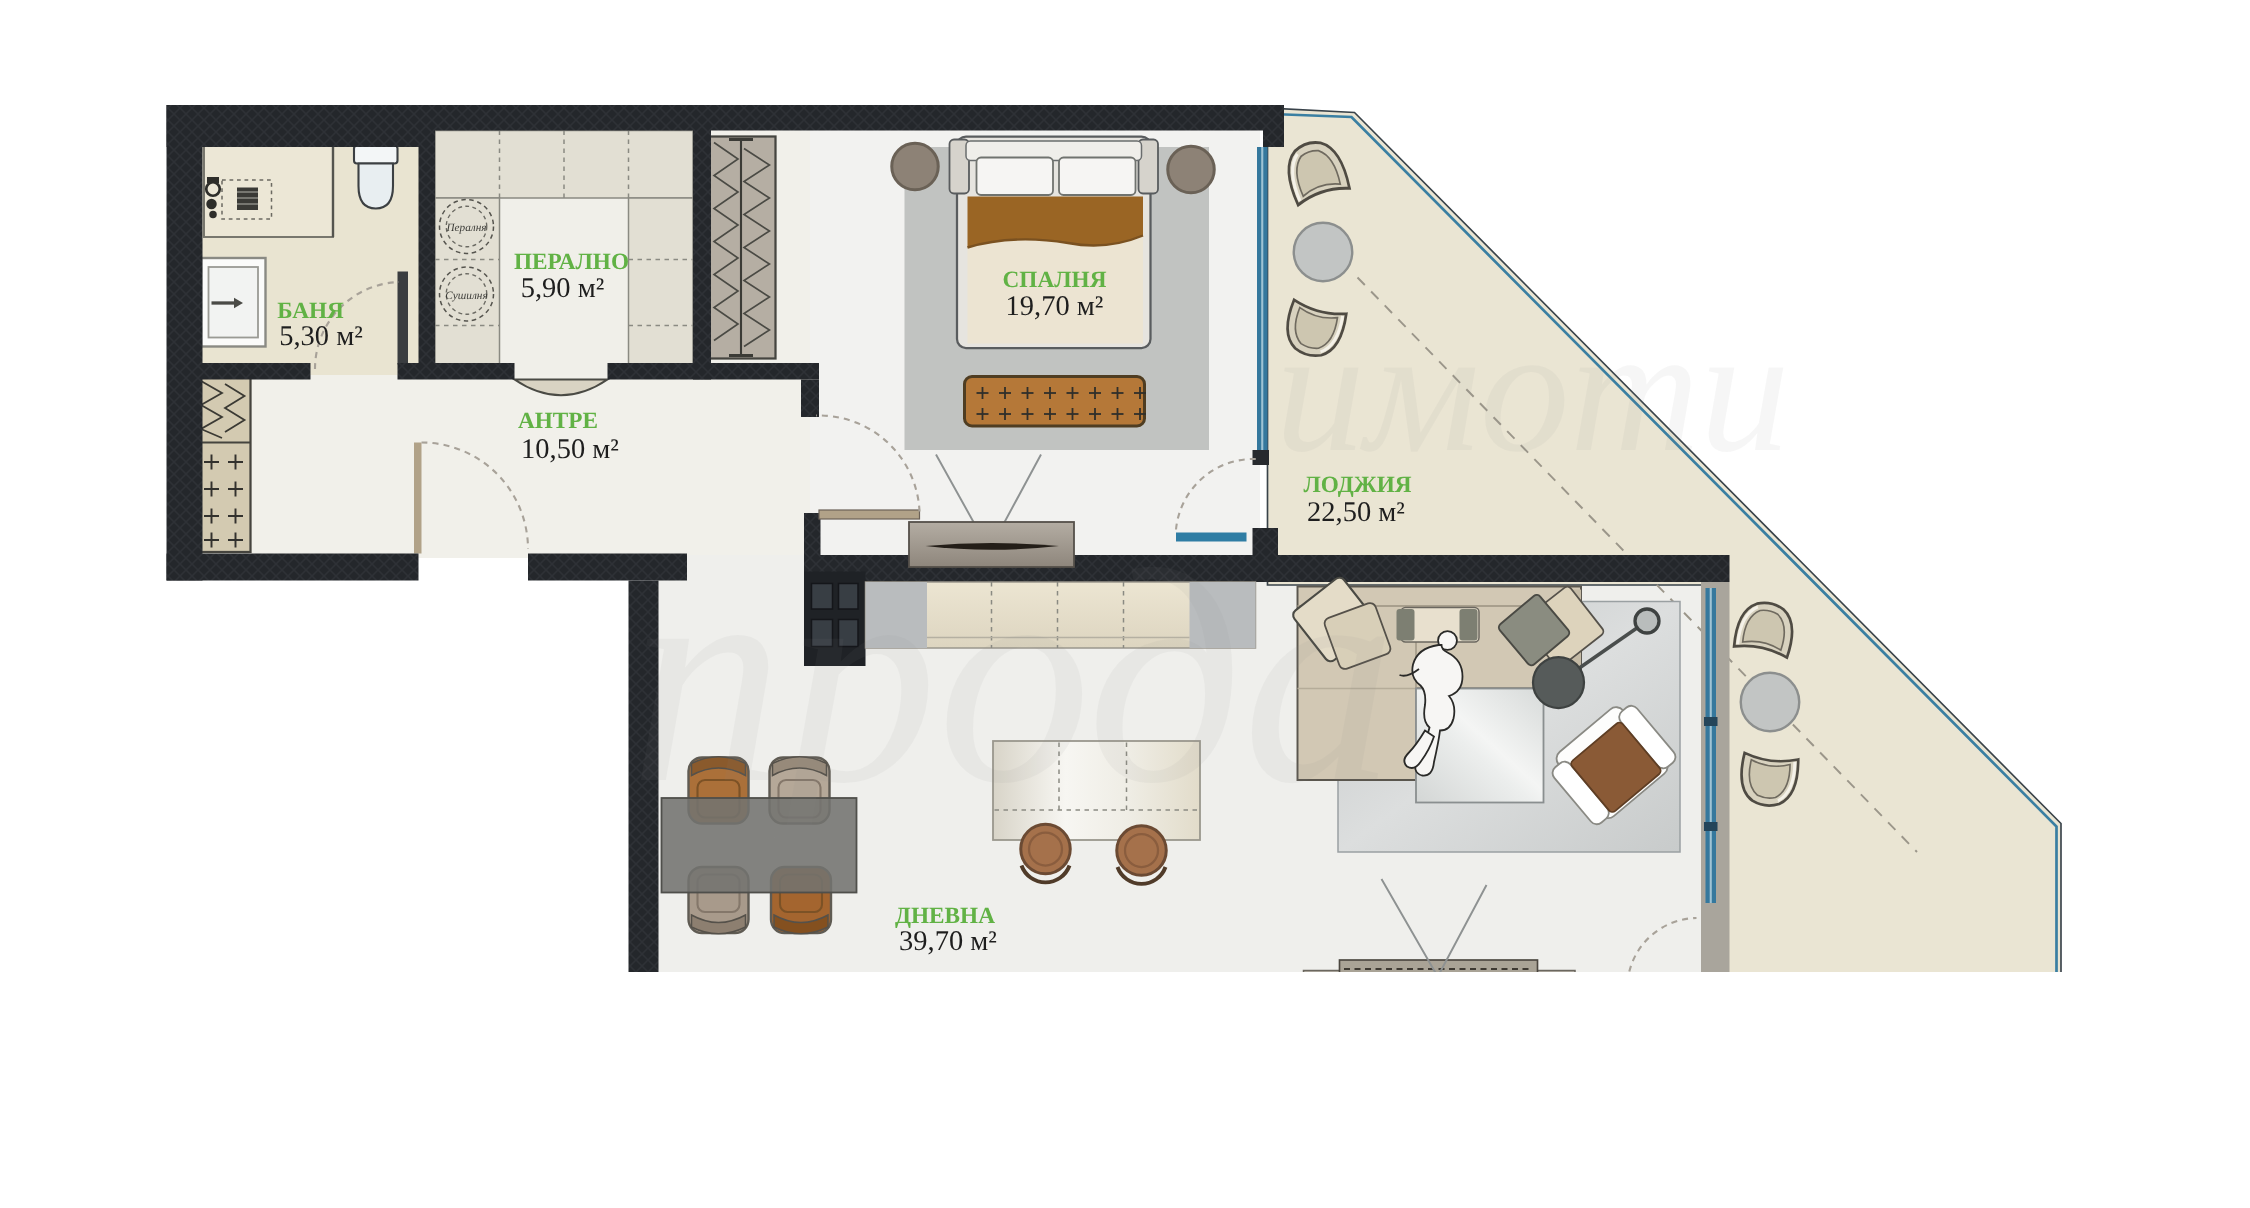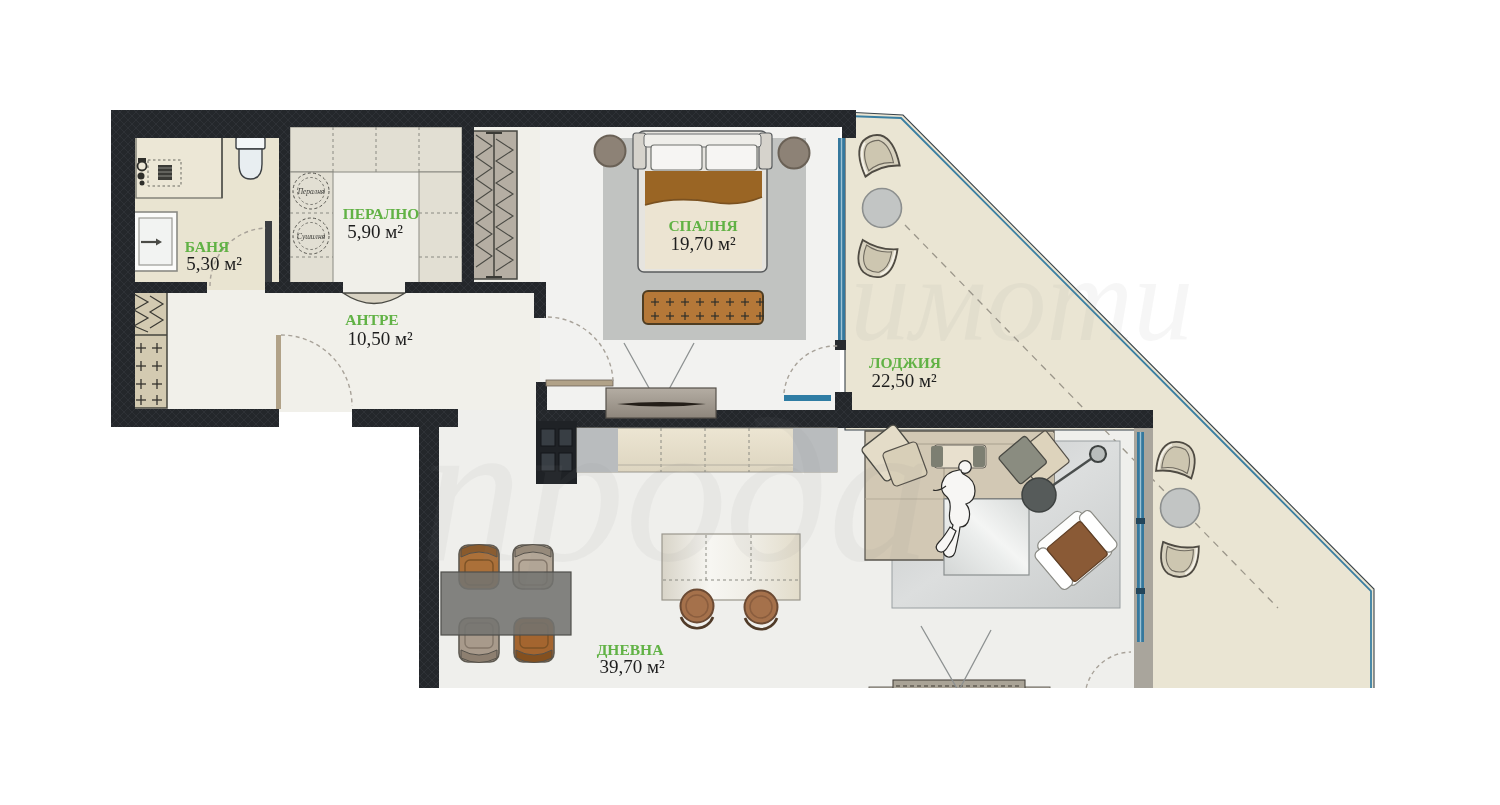--- a/index.html
+++ b/index.html
@@ -1,16 +1,16 @@
 <!DOCTYPE html>
 <html><head>
 <meta charset="utf-8">
 <style>
   html,body{margin:0;padding:0;background:#ffffff;}
-  #plan{width:1500px;height:648px;position:relative;font-family:"Liberation Sans",sans-serif;margin-top:40px;}
+  #plan{width:1500px;height:648px;position:relative;font-family:"Liberation Sans",sans-serif;}
   text{font-family:"Liberation Serif",serif;}
   .glabel{font-family:"Liberation Serif",serif;fill:#61b245;font-weight:bold;}
   .alabel{font-family:"Liberation Serif",serif;fill:#1e1e1e;}
 </style>
 </head>
 <body>
 <div id="plan">
 <svg width="1500" height="805" viewBox="0 0 1500 805">
 <defs>
   <pattern id="hatch" width="8" height="8" patternUnits="userSpaceOnUse">

